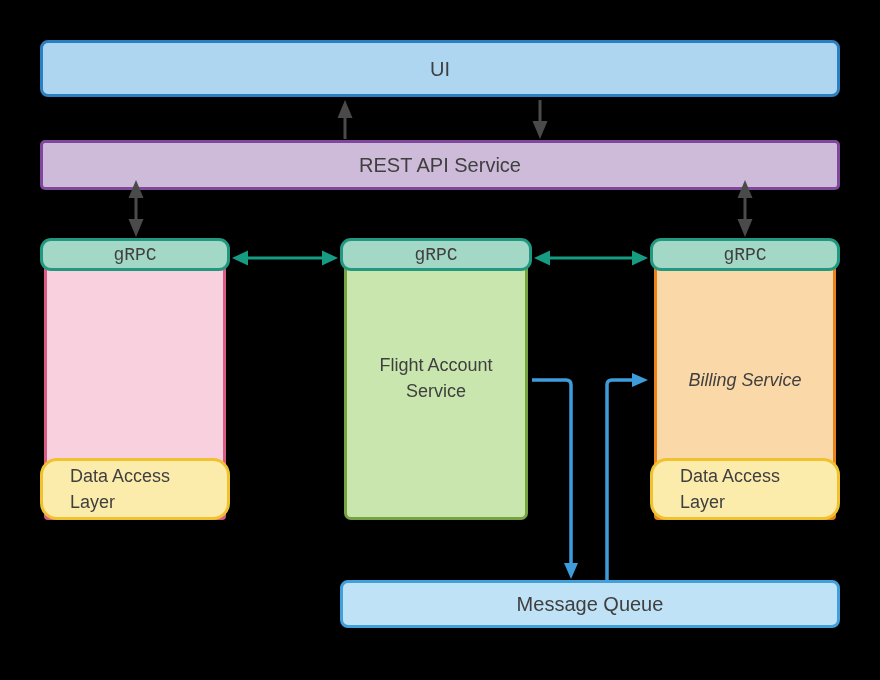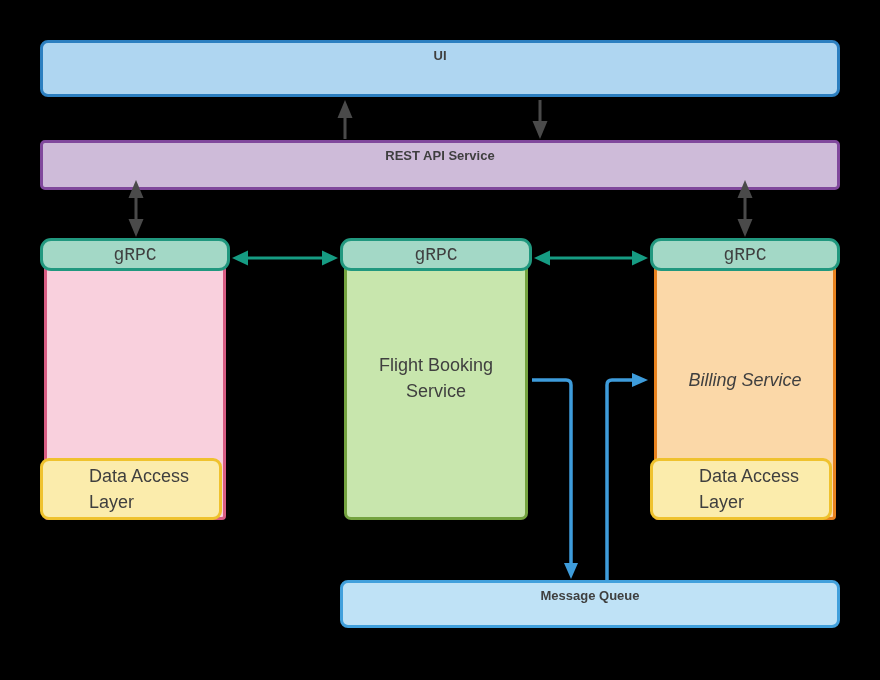--- a/index.html
+++ b/index.html
@@ -13,41 +13,41 @@
     --dal_fill:#FBECAC; --dal_border:#EFC22E;
     --queue_fill:#BFE2F6; --queue_border:#41A0DC;
     --arrow_gray:#4A4A4A; --arrow_teal:#169C83; --arrow_blue:#3E9CDB;
     --text:#3F3F3F;
   }
   html,body{margin:0;padding:0;background:var(--background);}
   #canvas{
     position:relative;width:880px;height:680px;background:var(--background);
     font-family:"Liberation Sans",sans-serif;color:var(--text);overflow:hidden;
   }
-  .node{position:absolute;box-sizing:border-box;display:flex;align-items:flex-start;justify-content:center;
-        font-size:13px;color:var(--text);text-align:center;line-height:26px;font-weight:bold;}
+  .node{position:absolute;box-sizing:border-box;display:flex;align-items:center;justify-content:center;
+        font-size:20px;color:var(--text);text-align:center;line-height:26px;}
   .ui-box{left:40px;top:40px;width:800px;height:57px;background:var(--ui_fill);
           border:3px solid var(--ui_border);border-radius:8px;}
   .rest-box{left:40px;top:140px;width:800px;height:50px;background:var(--rest_fill);
           border:3px solid var(--rest_border);border-radius:5px;}
   .col{position:absolute;top:238px;height:282px;}
   .col-left{left:40px;width:190px;}
   .col-mid{left:340px;width:192px;}
   .col-right{left:650px;width:190px;}
   .body-box{position:absolute;left:4px;right:4px;top:22px;height:260px;box-sizing:border-box;
             border-radius:4px;z-index:1;}
   .body-account{background:var(--account_fill);border:3px solid var(--account_border);}
   .body-flight{background:var(--flight_fill);border:3px solid var(--flight_border);border-radius:4px 4px 7px 7px;}
   .body-billing{background:var(--billing_fill);border:3px solid var(--billing_border);}
   .grpc-box{position:absolute;left:0;right:0;top:0;height:33px;box-sizing:border-box;
             background:var(--grpc_fill);border:3px solid var(--grpc_border);border-radius:11px;
             display:flex;align-items:center;justify-content:center;font-size:18px;z-index:2;font-family:Liberation Mono, monospace;}
-  .dal-box{position:absolute;left:0;right:8px;top:220px;height:62px;box-sizing:border-box;
-           background:var(--dal_fill);border:3px solid var(--dal_border);border-radius:9px;
-           display:flex;align-items:center;justify-content:flex-end;font-size:18px;line-height:26px;z-index:2;}
+  .dal-box{position:absolute;left:0;right:0;top:220px;height:62px;box-sizing:border-box;
+           background:var(--dal_fill);border:3px solid var(--dal_border);border-radius:17px;
+           display:flex;align-items:center;justify-content:center;font-size:18px;line-height:26px;z-index:2;}
   .svc-label{position:absolute;left:0;right:0;text-align:center;font-size:18px;line-height:26px;z-index:2;}
   .label-account{top:91px;}
   .label-flight{top:114px;}
   .label-billing{top:129px;}
   .label-account span{display:inline-block;max-width:150px;}
   .label-flight span{display:inline-block;max-width:160px;}
   .label-billing span{display:inline-block;max-width:175px;font-style:italic;}
   .dal-box span{display:inline-block;max-width:130px;}
   .queue-box{left:340px;top:580px;width:500px;height:48px;background:var(--queue_fill);
              border:3px solid var(--queue_border);border-radius:8px;}
@@ -81,21 +81,21 @@
       <span>Data Access Layer</span>
     </div>
   </div>
 
   <div class="col col-mid">
     <div class="body-box body-flight"></div>
     <div class="grpc-box">
       <span>gRPC</span>
     </div>
     <div class="svc-label label-flight">
-      <span>Flight Booking Service</span>
+      <span>Flight Account Service</span>
     </div>
   </div>
 
   <div class="col col-right">
     <div class="body-box body-billing"></div>
     <div class="grpc-box">
       <span>gRPC</span>
     </div>
     <div class="svc-label label-billing">
       <span>Billing Service</span>

